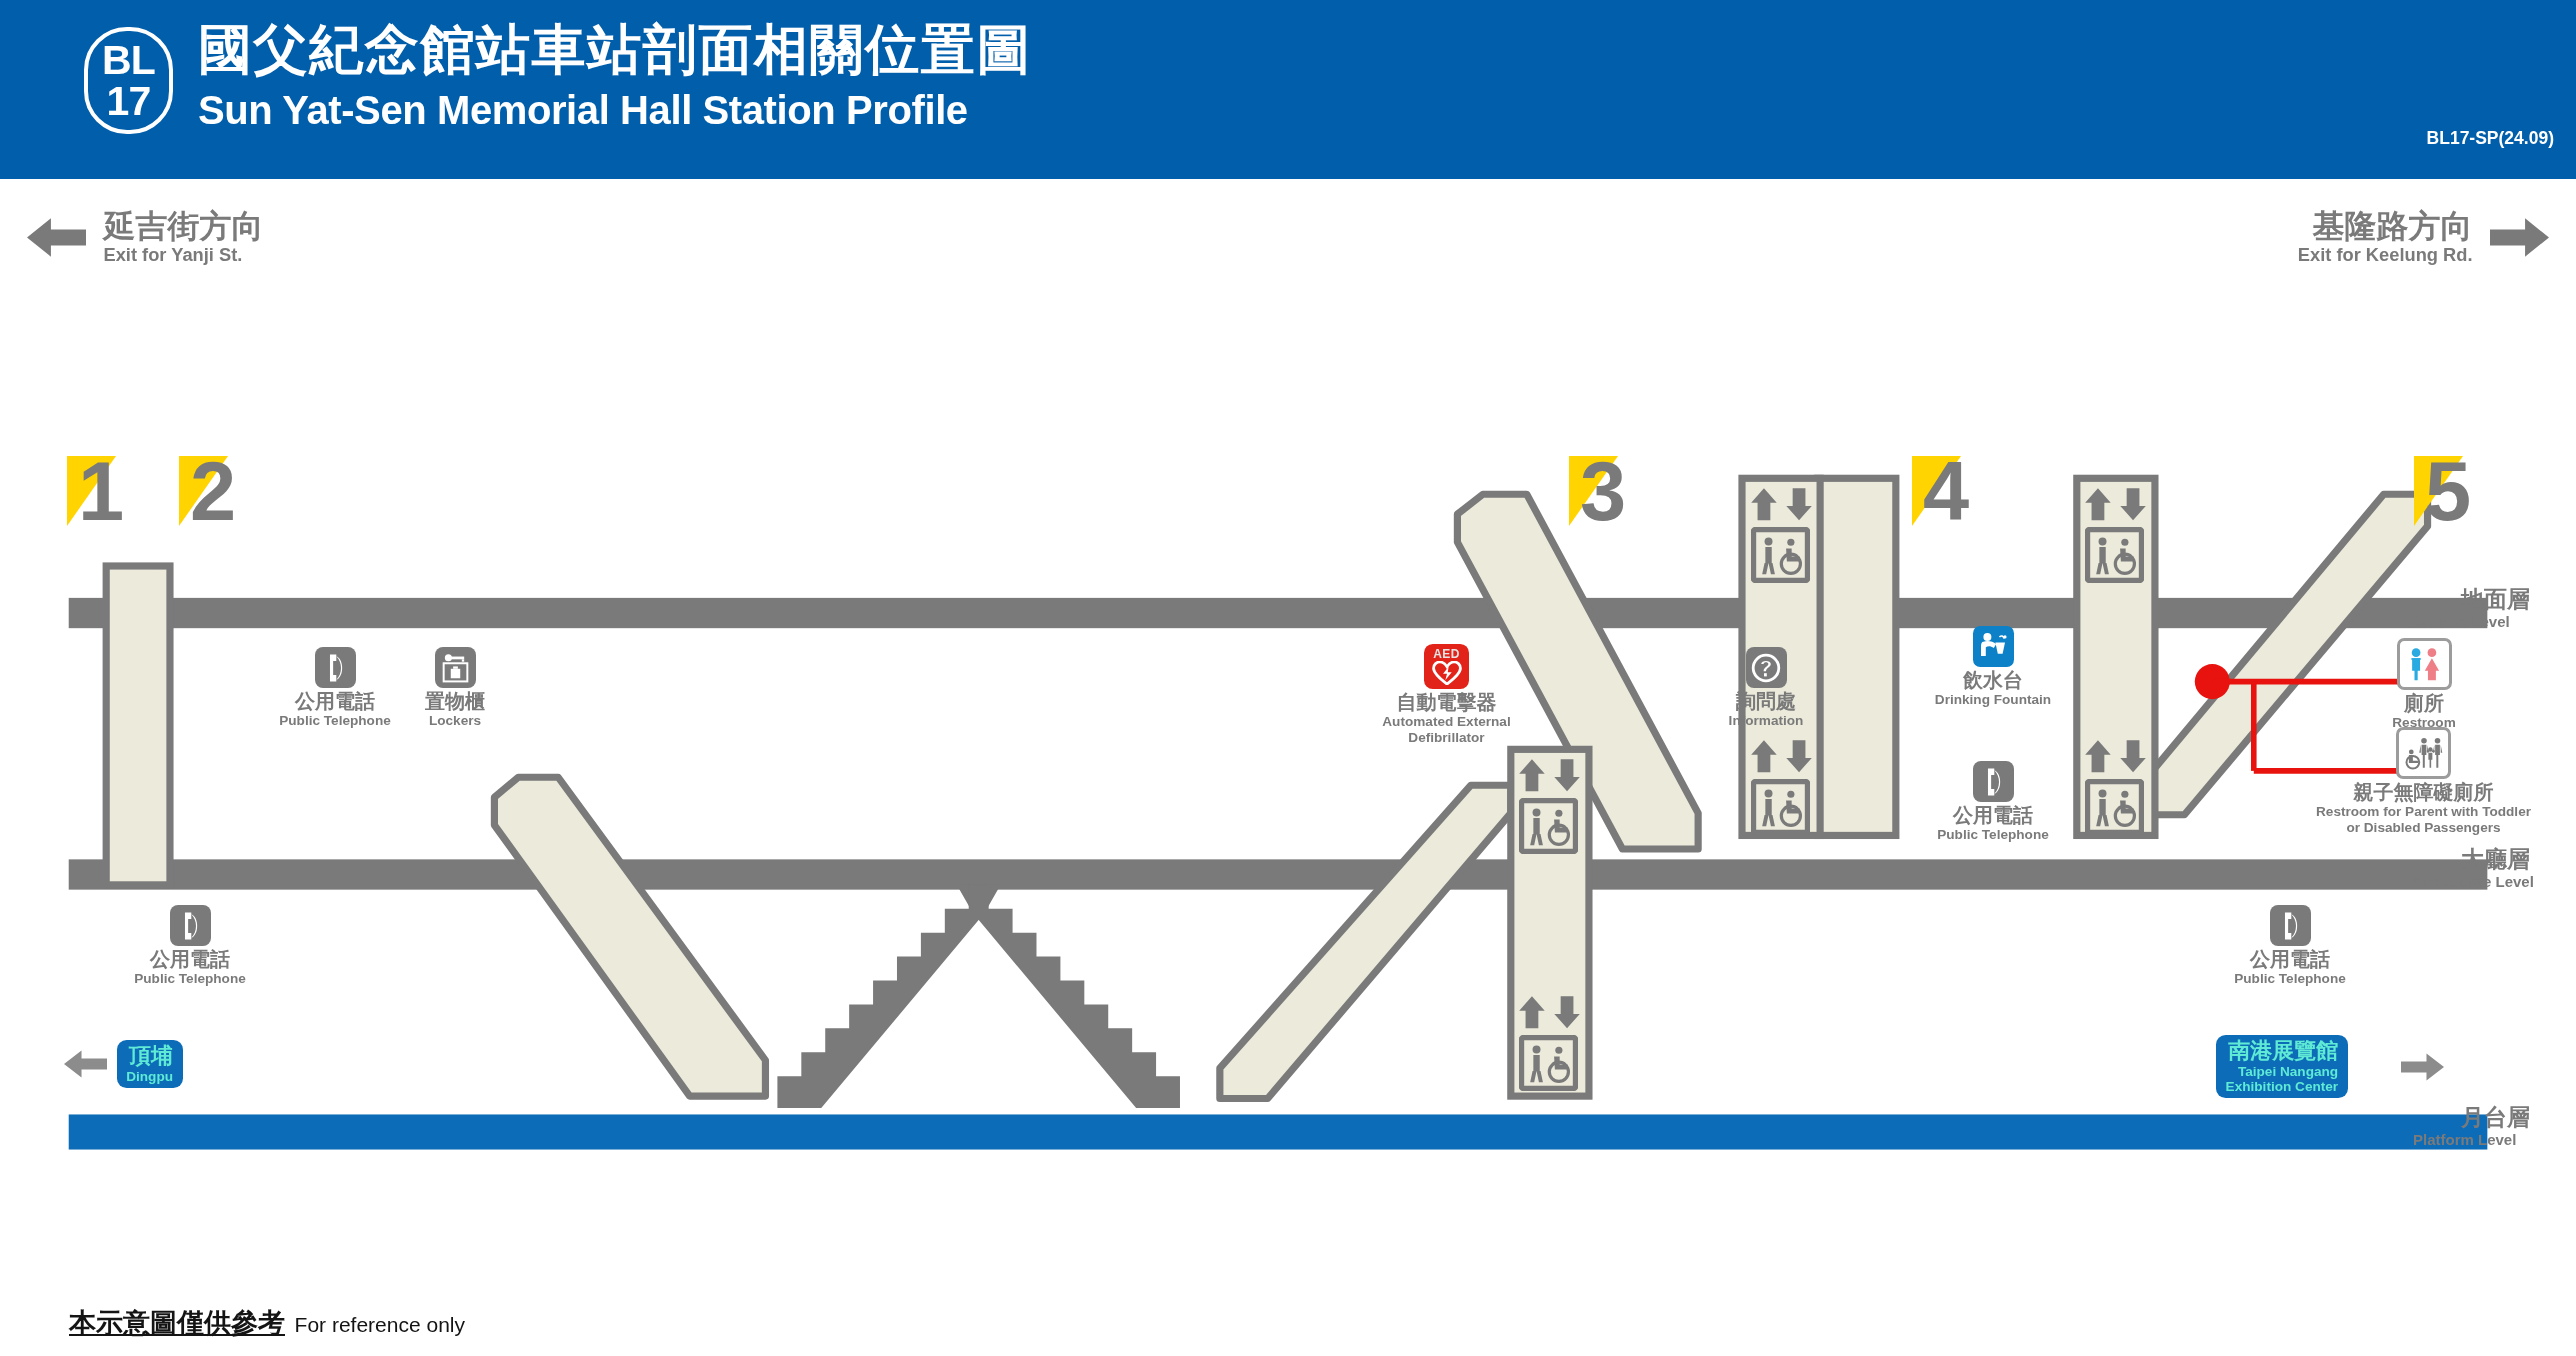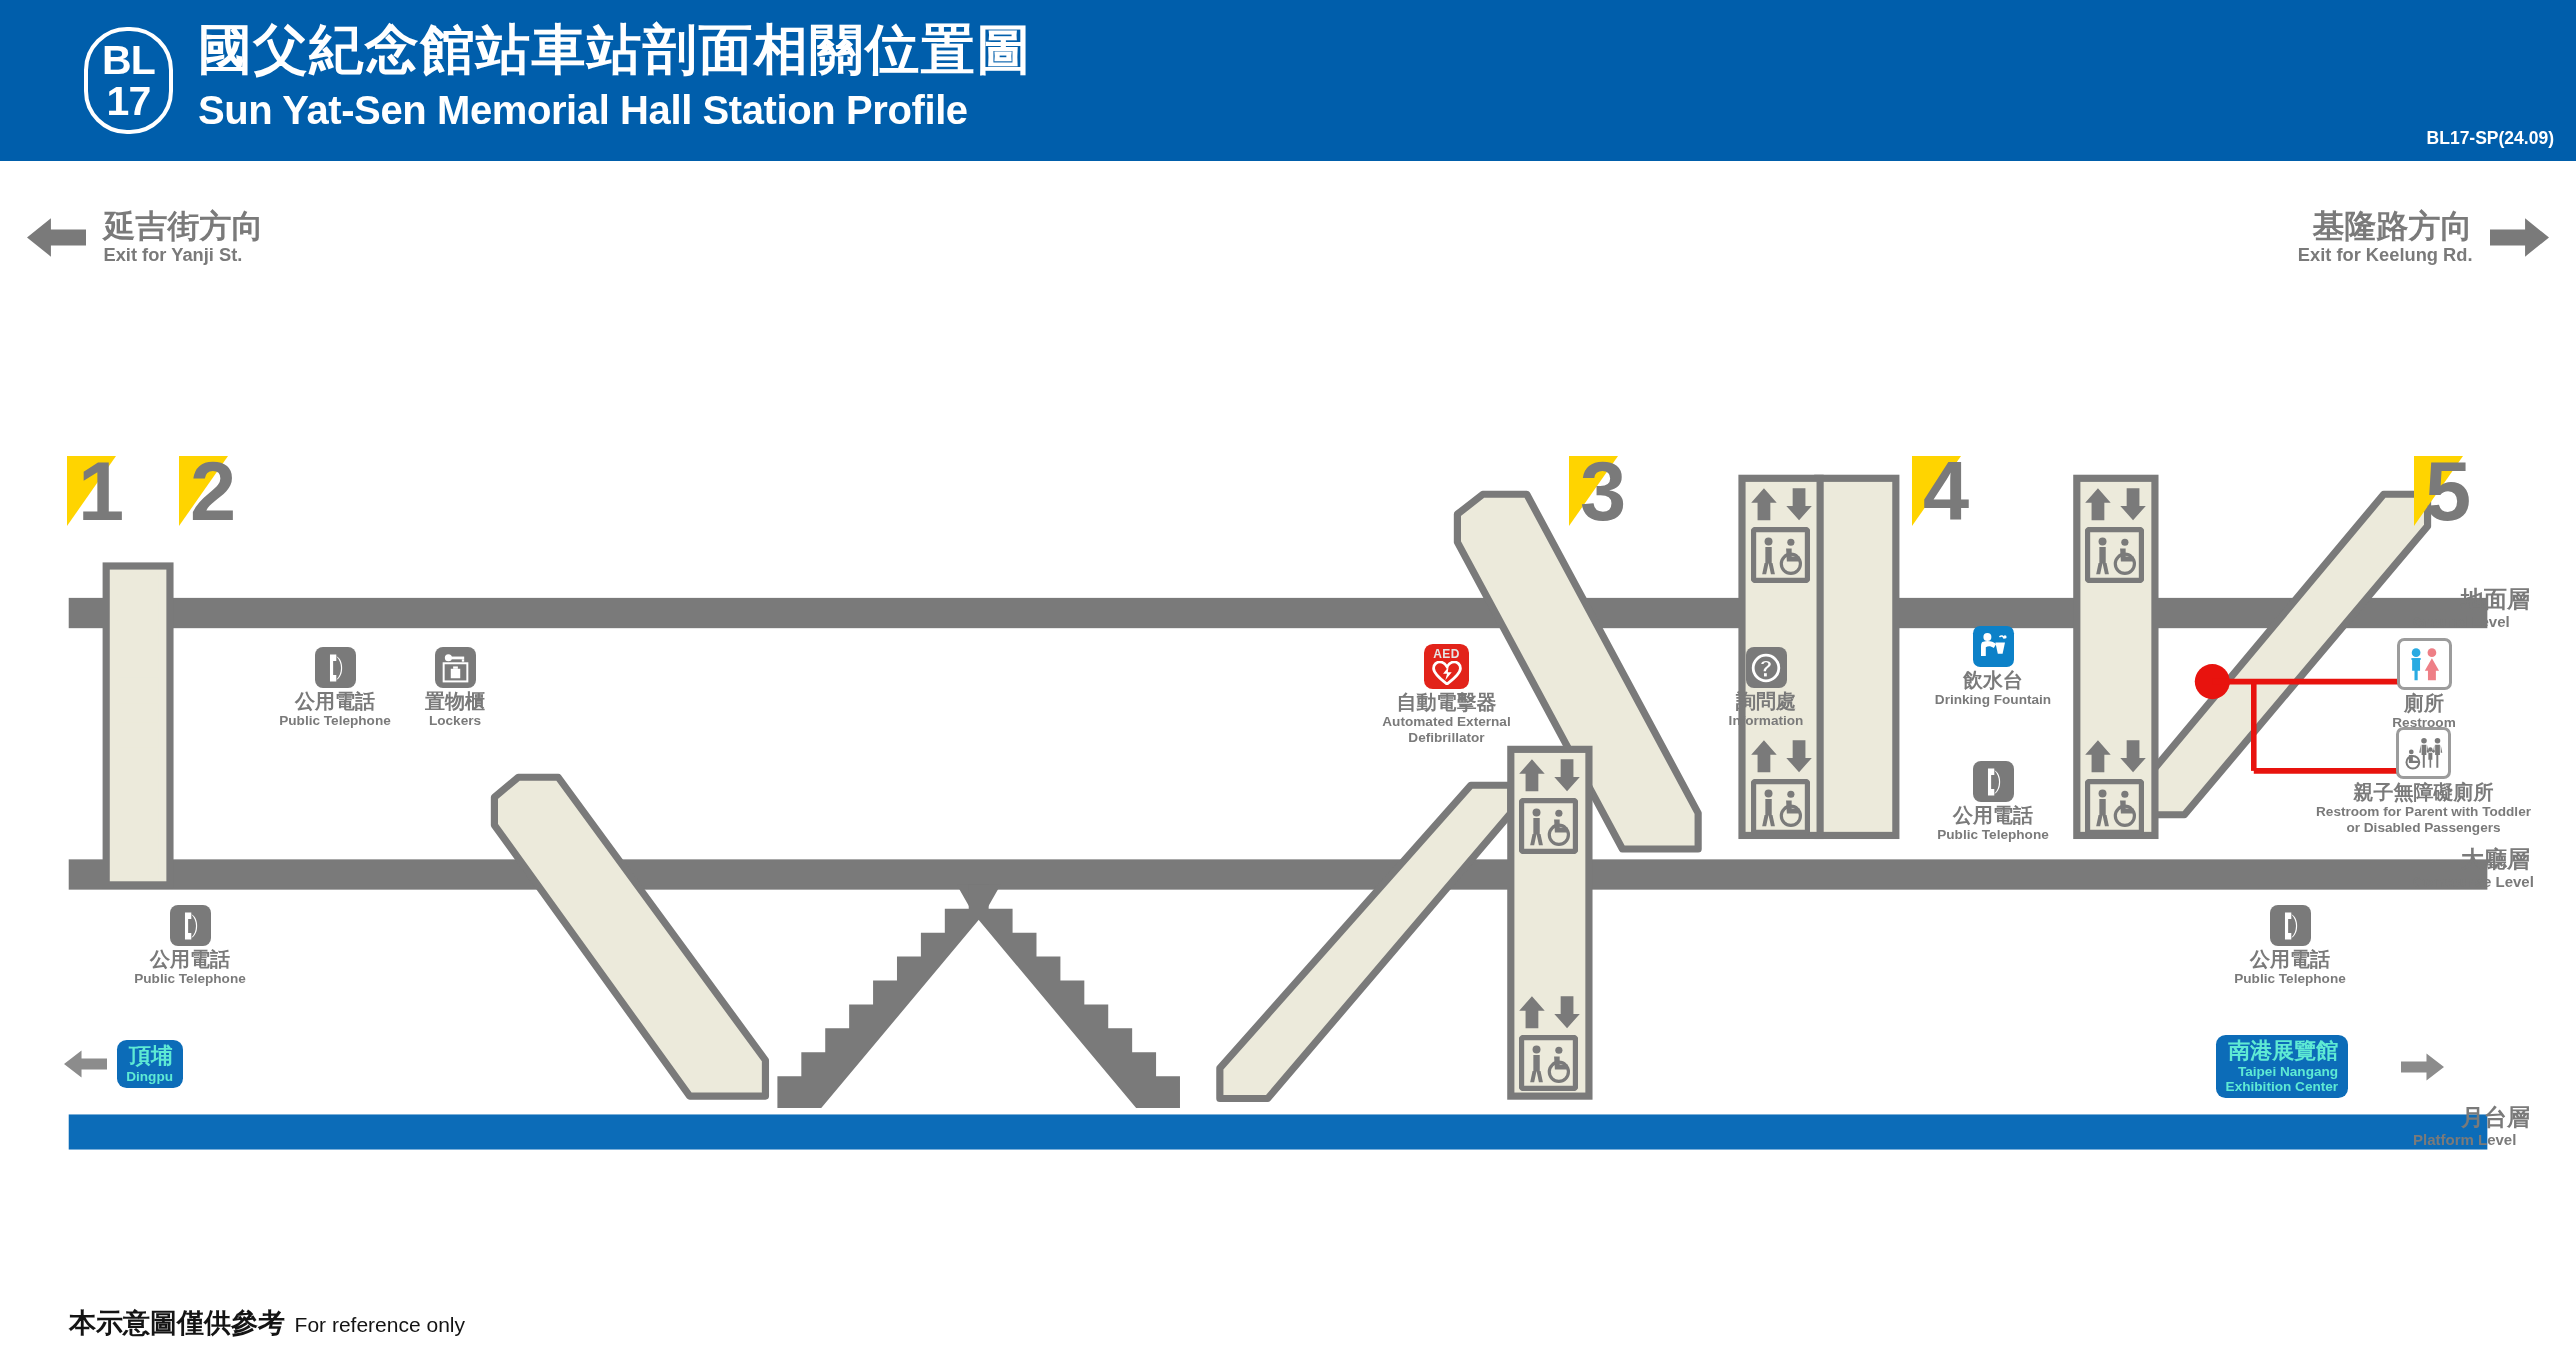--- a/index.html
+++ b/index.html
@@ -5,21 +5,21 @@
   html,body{margin:0;padding:0;background:#fff;}
   body{
     width:2576px;height:1356px;position:relative;overflow:hidden;
     font-family:"Liberation Sans","DejaVu Sans",sans-serif;
     -webkit-font-smoothing:antialiased;
   }
   .abs{position:absolute;}
 
   
   #header{
-    position:absolute;left:0;top:0;width:2576px;height:161px;
+    position:absolute;left:0;top:0;width:2576px;height:179px;
     background:#005EAB;
   }
   #station-badge{
     position:absolute;left:84px;top:27px;width:89px;height:107px;
     border:4.8px solid #fff;border-radius:43px;background:#005EAB;
     display:flex;flex-direction:column;align-items:center;justify-content:center;
     box-sizing:border-box;
   }
   #station-badge .ln{
     color:#fff;font-weight:bold;font-size:41px;line-height:41px;letter-spacing:-0.8px;
@@ -88,21 +88,21 @@
   .destbadge{
     background:#0C6CB8;border-radius:9.6px;color:#5eead4;text-align:right;
     padding:3.2px 9.6px 4.8px 9.6px;
   }
   .destbadge .zh{font-size:22px;font-weight:bold;line-height:25.5px;white-space:nowrap;}
   .destbadge .en{font-size:13.6px;font-weight:bold;line-height:15px;white-space:nowrap;}
   .arrow-sm{width:43px;height:32px;flex:0 0 auto;}
 
   
   #footer{position:absolute;left:69px;top:1308px;display:flex;align-items:baseline;}
-  #footer .zh{color:#141414;font-size:27px;font-weight:bold;line-height:30px;white-space:nowrap;}
+  #footer .zh{color:#141414;font-size:27px;font-weight:bold;line-height:30px;white-space:nowrap;text-decoration:underline;}
   #footer .en{color:#141414;font-size:21px;line-height:24px;white-space:nowrap;margin-left:9.6px;}
 </style>
 </head>
 <body>
 
 <div id="header">
   <div id="station-badge">
     <div class="ln">BL</div>
     <div class="ln ln2">17</div>
   </div>

